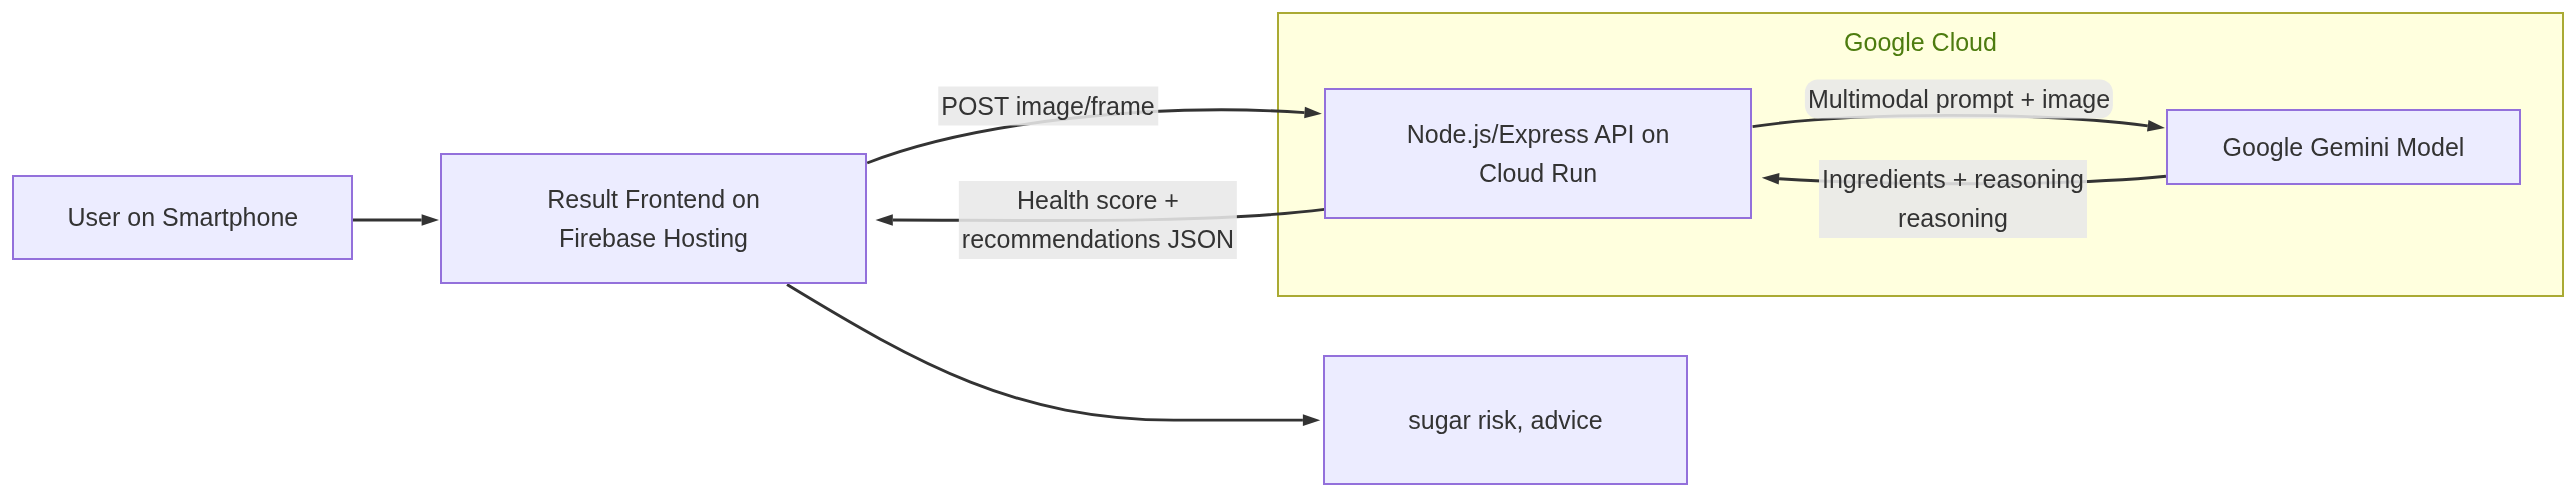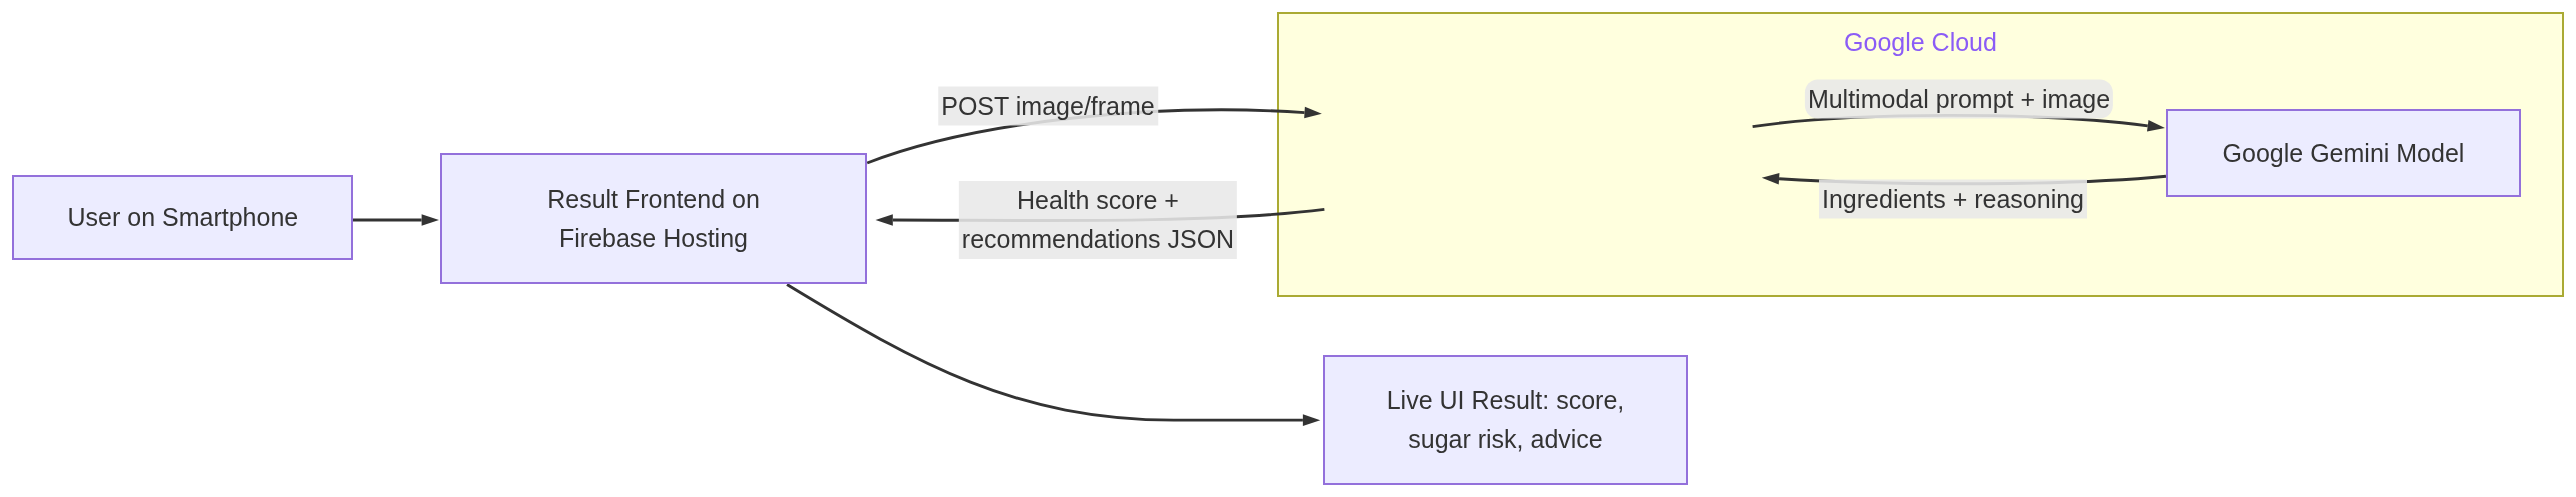--- a/index.html
+++ b/index.html
@@ -29,21 +29,21 @@
     z-index: 1;
     box-sizing: border-box;
   }
   .cluster-title {
     position: absolute;
     width: 100%;
     top: 8.3px;
     text-align: center;
     font-size: 25px;
     line-height: 39px;
-    color: #8b5cf6;
+    color: #4d7c0f;
   }
   .node {
     position: absolute;
     background: #ECECFF;
     border: 2.1px solid #9370DB;
     box-sizing: border-box;
     display: flex;
     flex-direction: column;
     align-items: center;
     justify-content: center;
@@ -94,44 +94,48 @@
   <div class="node" style="left:12.4px; top:175px; width:341px; height:85px;">
     <span>User on Smartphone</span>
     <span></span>
   </div>
 
   <div class="node" style="left:440px; top:153px; width:427px; height:131px;">
     <span>Result Frontend on</span>
     <span>Firebase Hosting</span>
   </div>
 
+  <div class="node" style="left:1324px; top:88px; width:428px; height:131px;">
+    <span>Node.js/Express API on</span>
+    <span>Cloud Run</span>
+  </div>
 
-  <div class="node" style="left:2166px; top:109px; width:355px; height:88px;">
+  <div class="node" style="left:2166px; top:109px; width:355px; height:76px;">
     <span>Google Gemini Model</span>
     <span></span>
   </div>
 
   <div class="node" style="left:1323px; top:355px; width:365px; height:130px;">
-    <span>Live UI Result: score,</span>
     <span>sugar risk, advice</span>
   </div>
 
   <div class="edge-label" style="left:1048px; top:106px;">
     <span>POST image/frame</span>
     <span></span>
   </div>
 
   <div class="edge-label" style="left:1050px; top:220px;margin-left:48px;">
     <span>Health score +</span>
     <span>recommendations JSON</span>
   </div>
 
   <div class="edge-label" style="left:1959px; top:99px;border-radius:13px;">
     <span>Multimodal prompt + image</span>
     <span></span>
   </div>
 
   <div class="edge-label" style="left:1953px; top:199px;">
     <span>Ingredients + reasoning</span>
+    <span>reasoning</span>
   </div>
 
 </div>
 
 
 </body></html>

